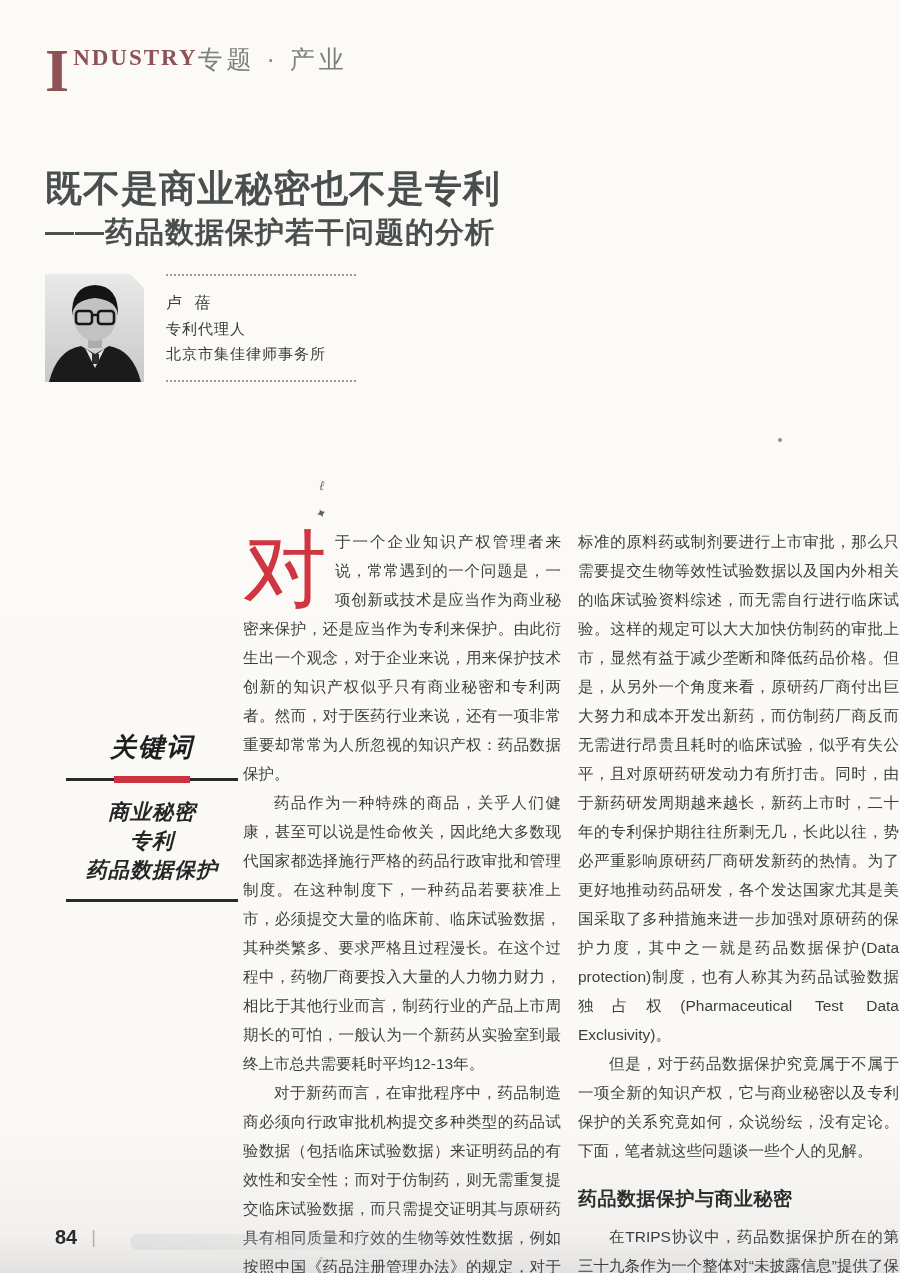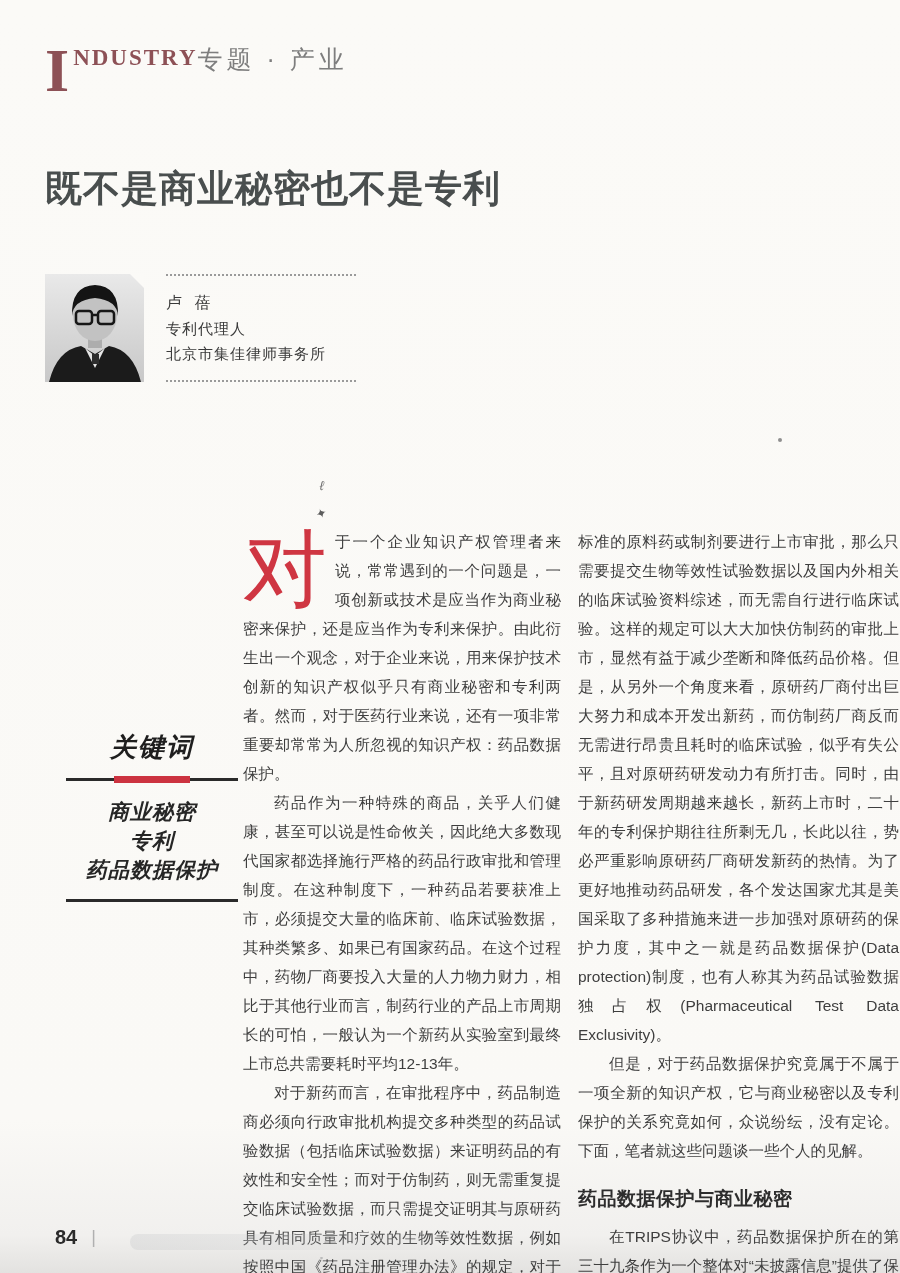--- a/index.html
+++ b/index.html
@@ -115,20 +115,21 @@
   <div class="brand">
     <span class="brand-initial">I</span>
     <span class="brand-right">
       <span class="brand-word">NDUSTRY</span>
       <span class="brand-section">专题 · 产业</span>
     </span>
   </div>
 
   <div class="title-block">
     <div class="article-title">既不是商业秘密也不是专利</div>
+    <div class="article-subtitle">——药品数据保护若干问题的分析</div>
   </div>
 
   <div class="author-block">
     <svg class="author-photo" viewBox="0 0 99 108" xmlns="http://www.w3.org/2000/svg" role="img" aria-label="author portrait">
       <defs>
         <linearGradient id="pbg" x1="0" y1="0" x2="0" y2="1">
           <stop offset="0" stop-color="#e9e9e9"></stop>
             <stop offset="1" stop-color="#c8c8c8"></stop>
         </linearGradient>
       </defs>
@@ -162,21 +163,21 @@
       <li>专利</li>
       <li>药品数据保护</li>
     </ul>
     <div class="kw-bottom"></div>
   </div>
 
   <div class="col col-1">
     <p class="no-indent">
       <span class="dropcap">对</span><span>于一个企业知识产权管理者来说，常常遇到的一个问题是，一项创新或技术是应当作为商业秘密来保护，还是应当作为专利来保护。由此衍生出一个观念，对于企业来说，用来保护技术创新的知识产权似乎只有商业秘密和专利两者。然而，对于医药行业来说，还有一项非常重要却常常为人所忽视的知识产权：药品数据保护。</span>
     </p>
-    <p>药品作为一种特殊的商品，关乎人们健康，甚至可以说是性命攸关，因此绝大多数现代国家都选择施行严格的药品行政审批和管理制度。在这种制度下，一种药品若要获准上市，必须提交大量的临床前、临床试验数据，其种类繁多、如果已有国家药品。在这个过程中，药物厂商要投入大量的人力物力财力，相比于其他行业而言，制药行业的产品上市周期长的可怕，一般认为一个新药从实验室到最终上市总共需要耗时平均12-13年。</p>
+    <p>药品作为一种特殊的商品，关乎人们健康，甚至可以说是性命攸关，因此绝大多数现代国家都选择施行严格的药品行政审批和管理制度。在这种制度下，一种药品若要获准上市，必须提交大量的临床前、临床试验数据，其种类繁多、要求严格且过程漫长。在这个过程中，药物厂商要投入大量的人力物力财力，相比于其他行业而言，制药行业的产品上市周期长的可怕，一般认为一个新药从实验室到最终上市总共需要耗时平均12-13年。</p>
     <p>对于新药而言，在审批程序中，药品制造商必须向行政审批机构提交多种类型的药品试验数据（包括临床试验数据）来证明药品的有效性和安全性；而对于仿制药，则无需重复提交临床试验数据，而只需提交证明其与原研药具有相同质量和疗效的生物等效性数据，例如按照中国《药品注册管理办法》的规定，对于化学药来说，如果已有国家药品</p>
   </div>
 
   <div class="col col-2">
     <p class="no-indent">标准的原料药或制剂要进行上市审批，那么只需要提交生物等效性试验数据以及国内外相关的临床试验资料综述，而无需自行进行临床试验。这样的规定可以大大加快仿制药的审批上市，显然有益于减少垄断和降低药品价格。但是，从另外一个角度来看，原研药厂商付出巨大努力和成本开发出新药，而仿制药厂商反而无需进行昂贵且耗时的临床试验，似乎有失公平，且对原研药研发动力有所打击。同时，由于新药研发周期越来越长，新药上市时，二十年的专利保护期往往所剩无几，长此以往，势必严重影响原研药厂商研发新药的热情。为了更好地推动药品研发，各个发达国家尤其是美国采取了多种措施来进一步加强对原研药的保护力度，其中之一就是药品数据保护(Data protection)制度，也有人称其为药品试验数据独占权(Pharmaceutical Test Data Exclusivity)。</p>
     <p>但是，对于药品数据保护究竟属于不属于一项全新的知识产权，它与商业秘密以及专利保护的关系究竟如何，众说纷纭，没有定论。下面，笔者就这些问题谈一些个人的见解。</p>
     <h3 class="col-heading">药品数据保护与商业秘密</h3>
     <p>在TRIPS协议中，药品数据保护所在的第三十九条作为一个整体对“未披露信息”提供了保护，其中第二款是关于商业秘密保护的一般性条款，而药品</p>
   </div>
 

